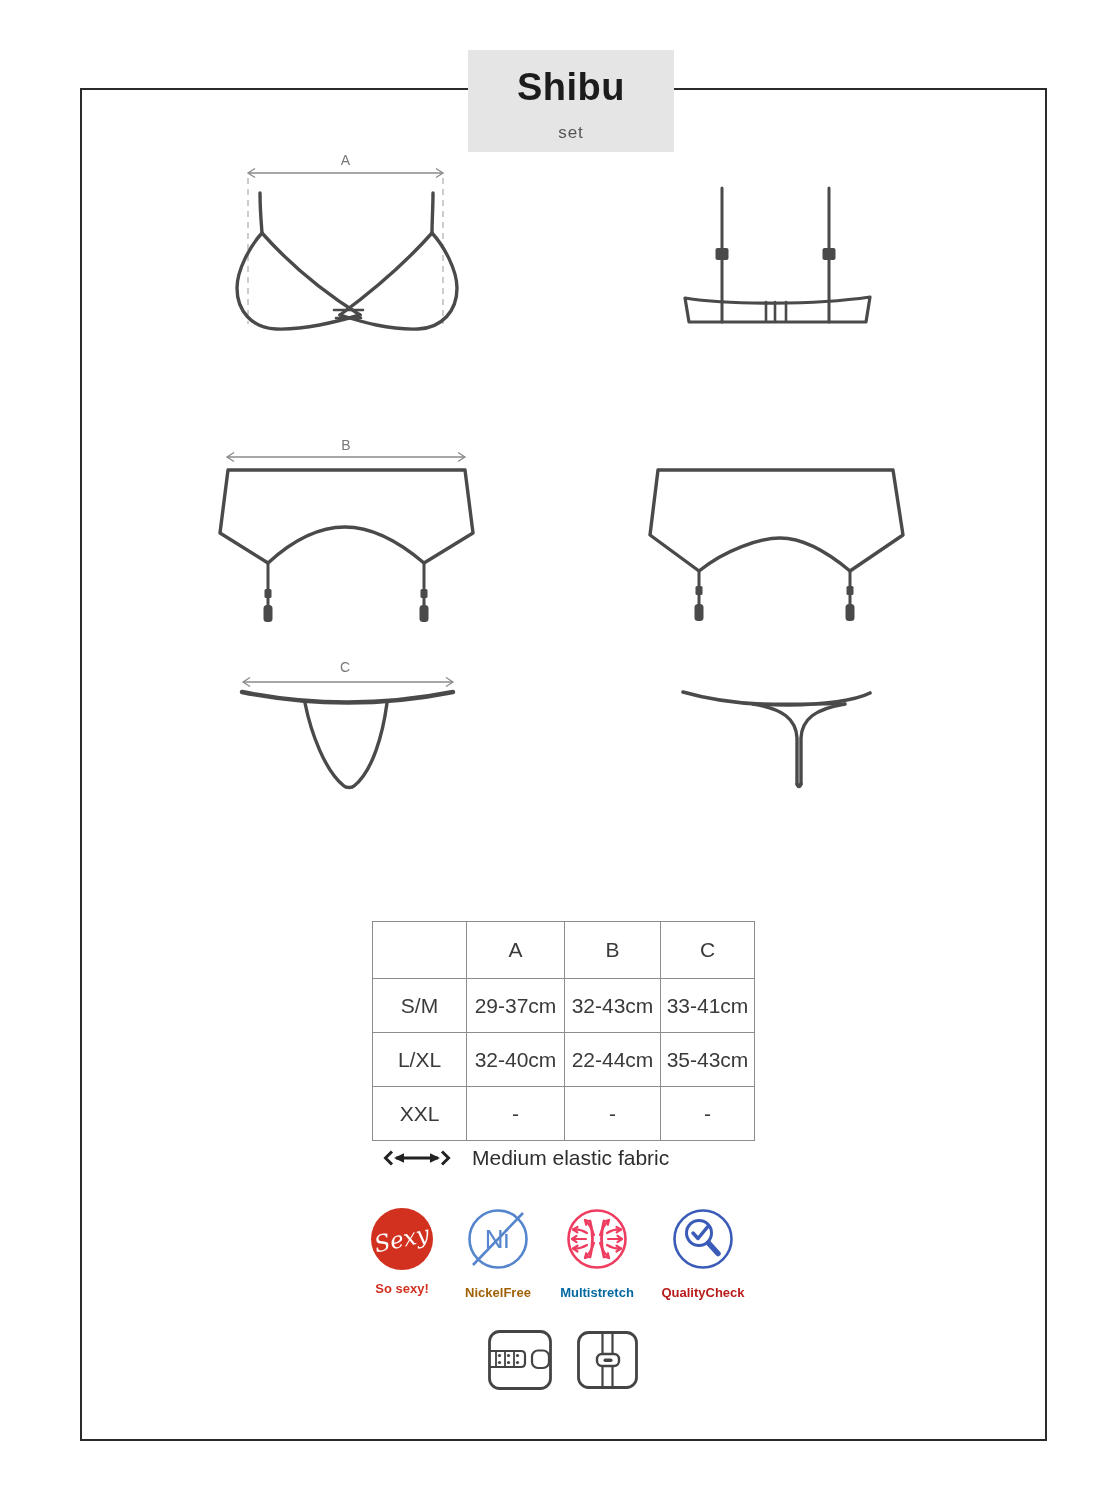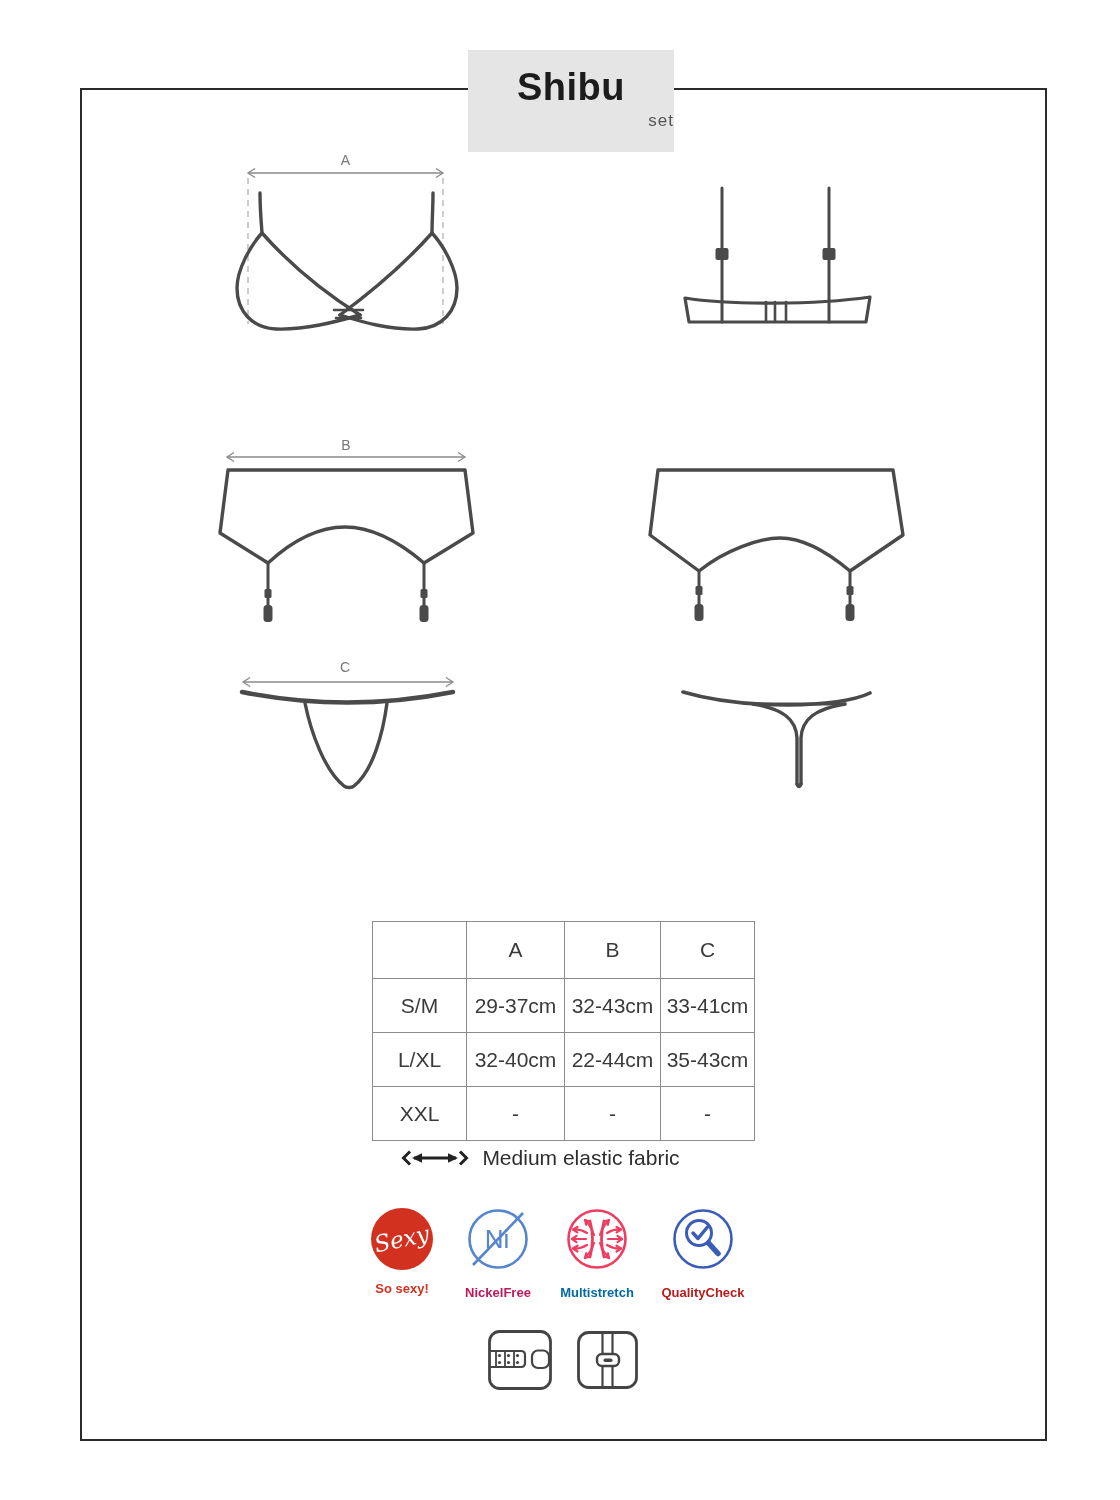--- a/index.html
+++ b/index.html
@@ -1,43 +1,43 @@
 <!DOCTYPE html>
 <html><head>
 <meta charset="utf-8">
 <style>
   html,body{margin:0;padding:0;background:#fff;}
   body{font-family:"Liberation Sans",sans-serif;color:#3a3a3a;}
   .canvas{position:relative;width:1120px;height:1500px;background:#ffffff;overflow:hidden;}
   .page-border{position:absolute;left:80px;top:88px;width:963px;height:1349px;border:2px solid #2b2b2b;}
   .title-box{position:absolute;left:468px;top:50px;width:206px;height:102px;background:#e5e5e5;z-index:3;text-align:center;}
   .title-box .main-title{margin:0;padding-top:16px;font-size:38px;font-weight:600;letter-spacing:.5px;color:#1c1c1c;}
-  .title-box .sub-title{margin-top:2px;font-size:17px;letter-spacing:1px;color:#555;text-align:right;}
+  .title-box .sub-title{margin-top:14px;font-size:17px;letter-spacing:1px;color:#555;}
   svg{position:absolute;overflow:visible;}
   .garment{stroke:#4a4a4a;stroke-width:3.4;fill:none;stroke-linecap:round;stroke-linejoin:round;}
   .garment-thin{stroke:#4a4a4a;stroke-width:2.6;fill:none;stroke-linecap:round;}
   .garment-fill{fill:#4a4a4a;stroke:none;}
   .dim{stroke:#8a8a8a;stroke-width:1.3;fill:none;}
   .dimdash{stroke:#b3b3b3;stroke-width:1.3;fill:none;stroke-dasharray:6 5;}
   .dimtext{font-family:"Liberation Sans",sans-serif;font-size:14px;fill:#777;}
   table.size-table{position:absolute;left:372px;top:921px;border-collapse:collapse;table-layout:fixed;}
   table.size-table td,table.size-table th{border:1px solid #8c8c8c;text-align:center;vertical-align:middle;
     font-size:21px;font-weight:400;color:#3a3a3a;padding:0;}
   table.size-table .c0{width:93px;} table.size-table .c1{width:97px;}
   table.size-table .c2{width:95px;} table.size-table .c3{width:93px;}
   table.size-table tr.hdr td,table.size-table tr.hdr th{height:56px;}
   table.size-table tr.datarow td,table.size-table tr.datarow th{height:53px;}
-  .fabric-row{position:absolute;left:352px;top:1146px;width:378px;display:flex;align-items:center;justify-content:center;gap:14px;}
+  .fabric-row{position:absolute;left:384px;top:1146px;width:378px;display:flex;align-items:center;justify-content:flex-start;gap:22px;}
   .fabric-row .fabric-label{font-size:21px;color:#2e2e2e;}
   .badge{position:absolute;top:1208px;text-align:center;}
   .badge-circle{width:62px;height:62px;border-radius:50%;margin:0 auto;display:flex;align-items:center;justify-content:center;}
   .badge-circle.sexy{background:#d2311f;}
   .badge-circle.sexy span{color:#fff;font-family:"DejaVu Serif",serif;font-style:italic;font-size:23px;transform:rotate(-12deg);}
   .badge-label{margin-top:11px;font-size:13px;font-weight:700;}
-  .lbl-red{color:#d2311f;} .lbl-blue{color:#be185d;} .lbl-pink{color:#0369a1;} .lbl-navy{color:#b91c1c;}
+  .lbl-red{color:#d2311f;} .lbl-blue{color:#a16207;} .lbl-pink{color:#0369a1;} .lbl-navy{color:#b91c1c;}
   .closure{stroke:#444;fill:none;stroke-linecap:round;stroke-linejoin:round;}
 </style>
 </head>
 <body>
 
 <div class="canvas">
 
   <div class="page-border"></div>
 
   <div class="title-box">

